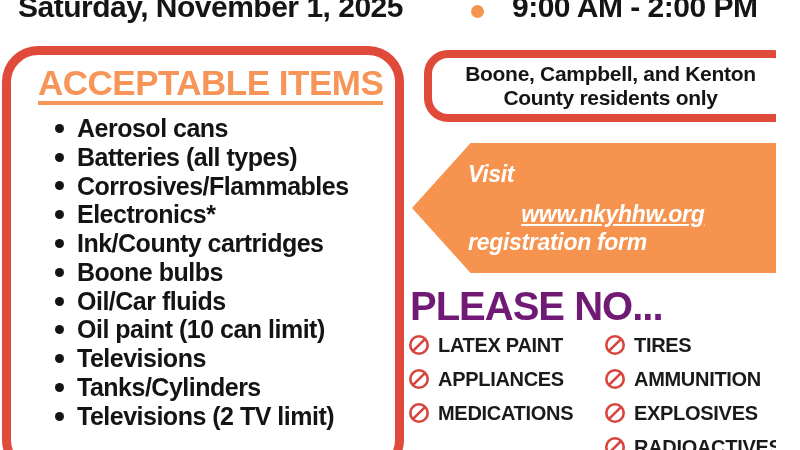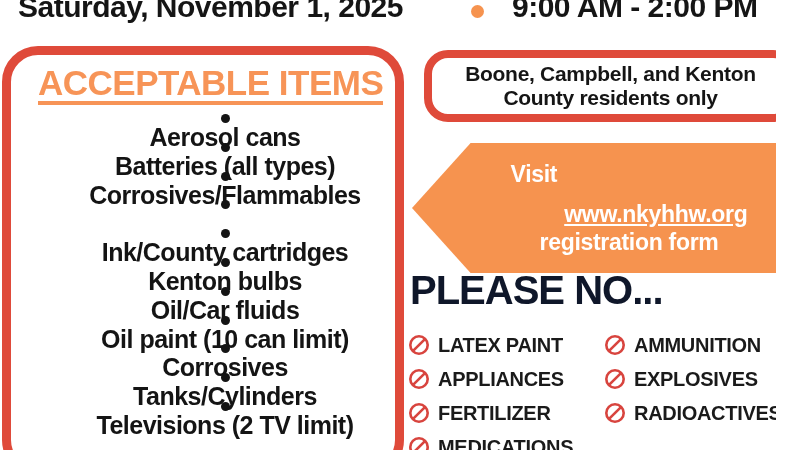--- a/index.html
+++ b/index.html
@@ -19,49 +19,49 @@
     position:absolute;left:2px;top:46px;width:402px;height:430px;
     box-sizing:border-box;border:9px solid #DF4A3A;border-radius:36px;
     background:#ffffff;padding:10px 0 0 27px;
   }
   .acc-title{
     display:inline-block;font-size:35px;line-height:36px;letter-spacing:-0.5px;
     color:#F79457;border-bottom:4px solid #F79457;white-space:nowrap;
   }
   .acc-list{margin:9px 0 0 0;padding:0 0 0 17px;list-style:none;}
   .acc-list li{
-    display:flex;align-items:center;height:28.8px;
-    font-size:25px;letter-spacing:-0.5px;white-space:nowrap;color:#141414;flex-direction:column;
+    display:flex;align-items:center;gap:13px;height:28.8px;
+    font-size:25px;letter-spacing:-0.5px;white-space:nowrap;color:#141414;
   }
   .bullet{width:9px;height:9px;border-radius:50%;background:#141414;flex:none;}
 
   
   .res-box{
     position:absolute;left:424px;top:50px;width:373px;height:72px;
     box-sizing:border-box;border:8px solid #DF4A3A;border-radius:24px;background:#fff;
     display:flex;flex-direction:column;align-items:center;justify-content:center;
     font-size:21px;line-height:24px;text-align:center;letter-spacing:-0.3px;
   }
 
   
   .arrow-banner{
     position:absolute;left:412px;top:143px;width:378px;height:130px;
     background:#F6934F;
     clip-path:polygon(0% 50%, 15.5% 0%, 100% 0%, 100% 100%, 15.5% 100%);
-    display:flex;flex-direction:column;align-items:center;justify-content:center;
+    display:flex;flex-direction:column;align-items:flex-start;justify-content:center;
     box-sizing:border-box;padding-left:56px;
-    color:#ffffff;font-size:23px;line-height:28px;text-align:center;letter-spacing:-0.3px;
+    color:#ffffff;font-size:23px;line-height:28px;text-align:center;letter-spacing:-0.3px;font-style:italic;
   }
   .arrow-line1{display:flex;gap:7px;white-space:nowrap;}
   .arrow-url{text-decoration:underline;margin-top:40px;}
 
   
   .pn-title{
-    position:absolute;left:410px;top:268px;font-size:40px;line-height:44px;
-    color:#0f172a;letter-spacing:-1px;white-space:nowrap;
+    position:absolute;left:410px;top:284px;font-size:40px;line-height:44px;
+    color:#701a75;letter-spacing:-1px;white-space:nowrap;
   }
   .pn-grid{position:absolute;left:408px;top:328px;display:flex;}
   .pn-col{display:flex;flex-direction:column;}
   .pn-col.left{width:196px;}
   .pn-item{display:flex;align-items:center;gap:8px;height:34px;font-size:20px;letter-spacing:-0.3px;white-space:nowrap;color:#1A1A1A;}
   .pn-item svg{flex:none;display:block;}
 </style>
 </head>
 <body>
 
@@ -81,40 +81,41 @@
       <li>
           <span class="bullet"></span>
           <span>Batteries (all types)</span>
         </li>
       <li>
           <span class="bullet"></span>
           <span>Corrosives/Flammables</span>
         </li>
       <li>
           <span class="bullet"></span>
+          <span>Electronics*</span>
         </li>
       <li>
           <span class="bullet"></span>
           <span>Ink/County cartridges</span>
         </li>
       <li>
           <span class="bullet"></span>
-          <span>Kenton bulbs</span>
+          <span>Boone bulbs</span>
         </li>
       <li>
           <span class="bullet"></span>
           <span>Oil/Car fluids</span>
         </li>
       <li>
           <span class="bullet"></span>
           <span>Oil paint (10 can limit)</span>
         </li>
       <li>
           <span class="bullet"></span>
-          <span>Corrosives</span>
+          <span>Televisions</span>
         </li>
       <li>
           <span class="bullet"></span>
           <span>Tanks/Cylinders</span>
         </li>
       <li>
           <span class="bullet"></span>
           <span>Televisions (2 TV limit)</span>
         </li>
     </ul>
@@ -148,31 +149,31 @@
             <circle cx="11" cy="11" r="8.7" fill="none" stroke="#D8443E" stroke-width="2.6"></circle>
             <line x1="16.7" y1="5.3" x2="5.3" y2="16.7" stroke="#D8443E" stroke-width="2.6"></line>
           </svg>
         <span>APPLIANCES</span>
       </div>
       <div class="pn-item">
         <svg width="22" height="22" viewBox="0 0 22 22">
             <circle cx="11" cy="11" r="8.7" fill="none" stroke="#D8443E" stroke-width="2.6"></circle>
             <line x1="16.7" y1="5.3" x2="5.3" y2="16.7" stroke="#D8443E" stroke-width="2.6"></line>
           </svg>
-        <span>FERTILIZER</span>
+        <span>MEDICATIONS</span>
       </div>
+    </div>
+    <div class="pn-col">
       <div class="pn-item">
         <svg width="22" height="22" viewBox="0 0 22 22">
             <circle cx="11" cy="11" r="8.7" fill="none" stroke="#D8443E" stroke-width="2.6"></circle>
             <line x1="16.7" y1="5.3" x2="5.3" y2="16.7" stroke="#D8443E" stroke-width="2.6"></line>
           </svg>
-        <span>MEDICATIONS</span>
+        <span>TIRES</span>
       </div>
-    </div>
-    <div class="pn-col">
       <div class="pn-item">
         <svg width="22" height="22" viewBox="0 0 22 22">
             <circle cx="11" cy="11" r="8.7" fill="none" stroke="#D8443E" stroke-width="2.6"></circle>
             <line x1="16.7" y1="5.3" x2="5.3" y2="16.7" stroke="#D8443E" stroke-width="2.6"></line>
           </svg>
         <span>AMMUNITION</span>
       </div>
       <div class="pn-item">
         <svg width="22" height="22" viewBox="0 0 22 22">
             <circle cx="11" cy="11" r="8.7" fill="none" stroke="#D8443E" stroke-width="2.6"></circle>

